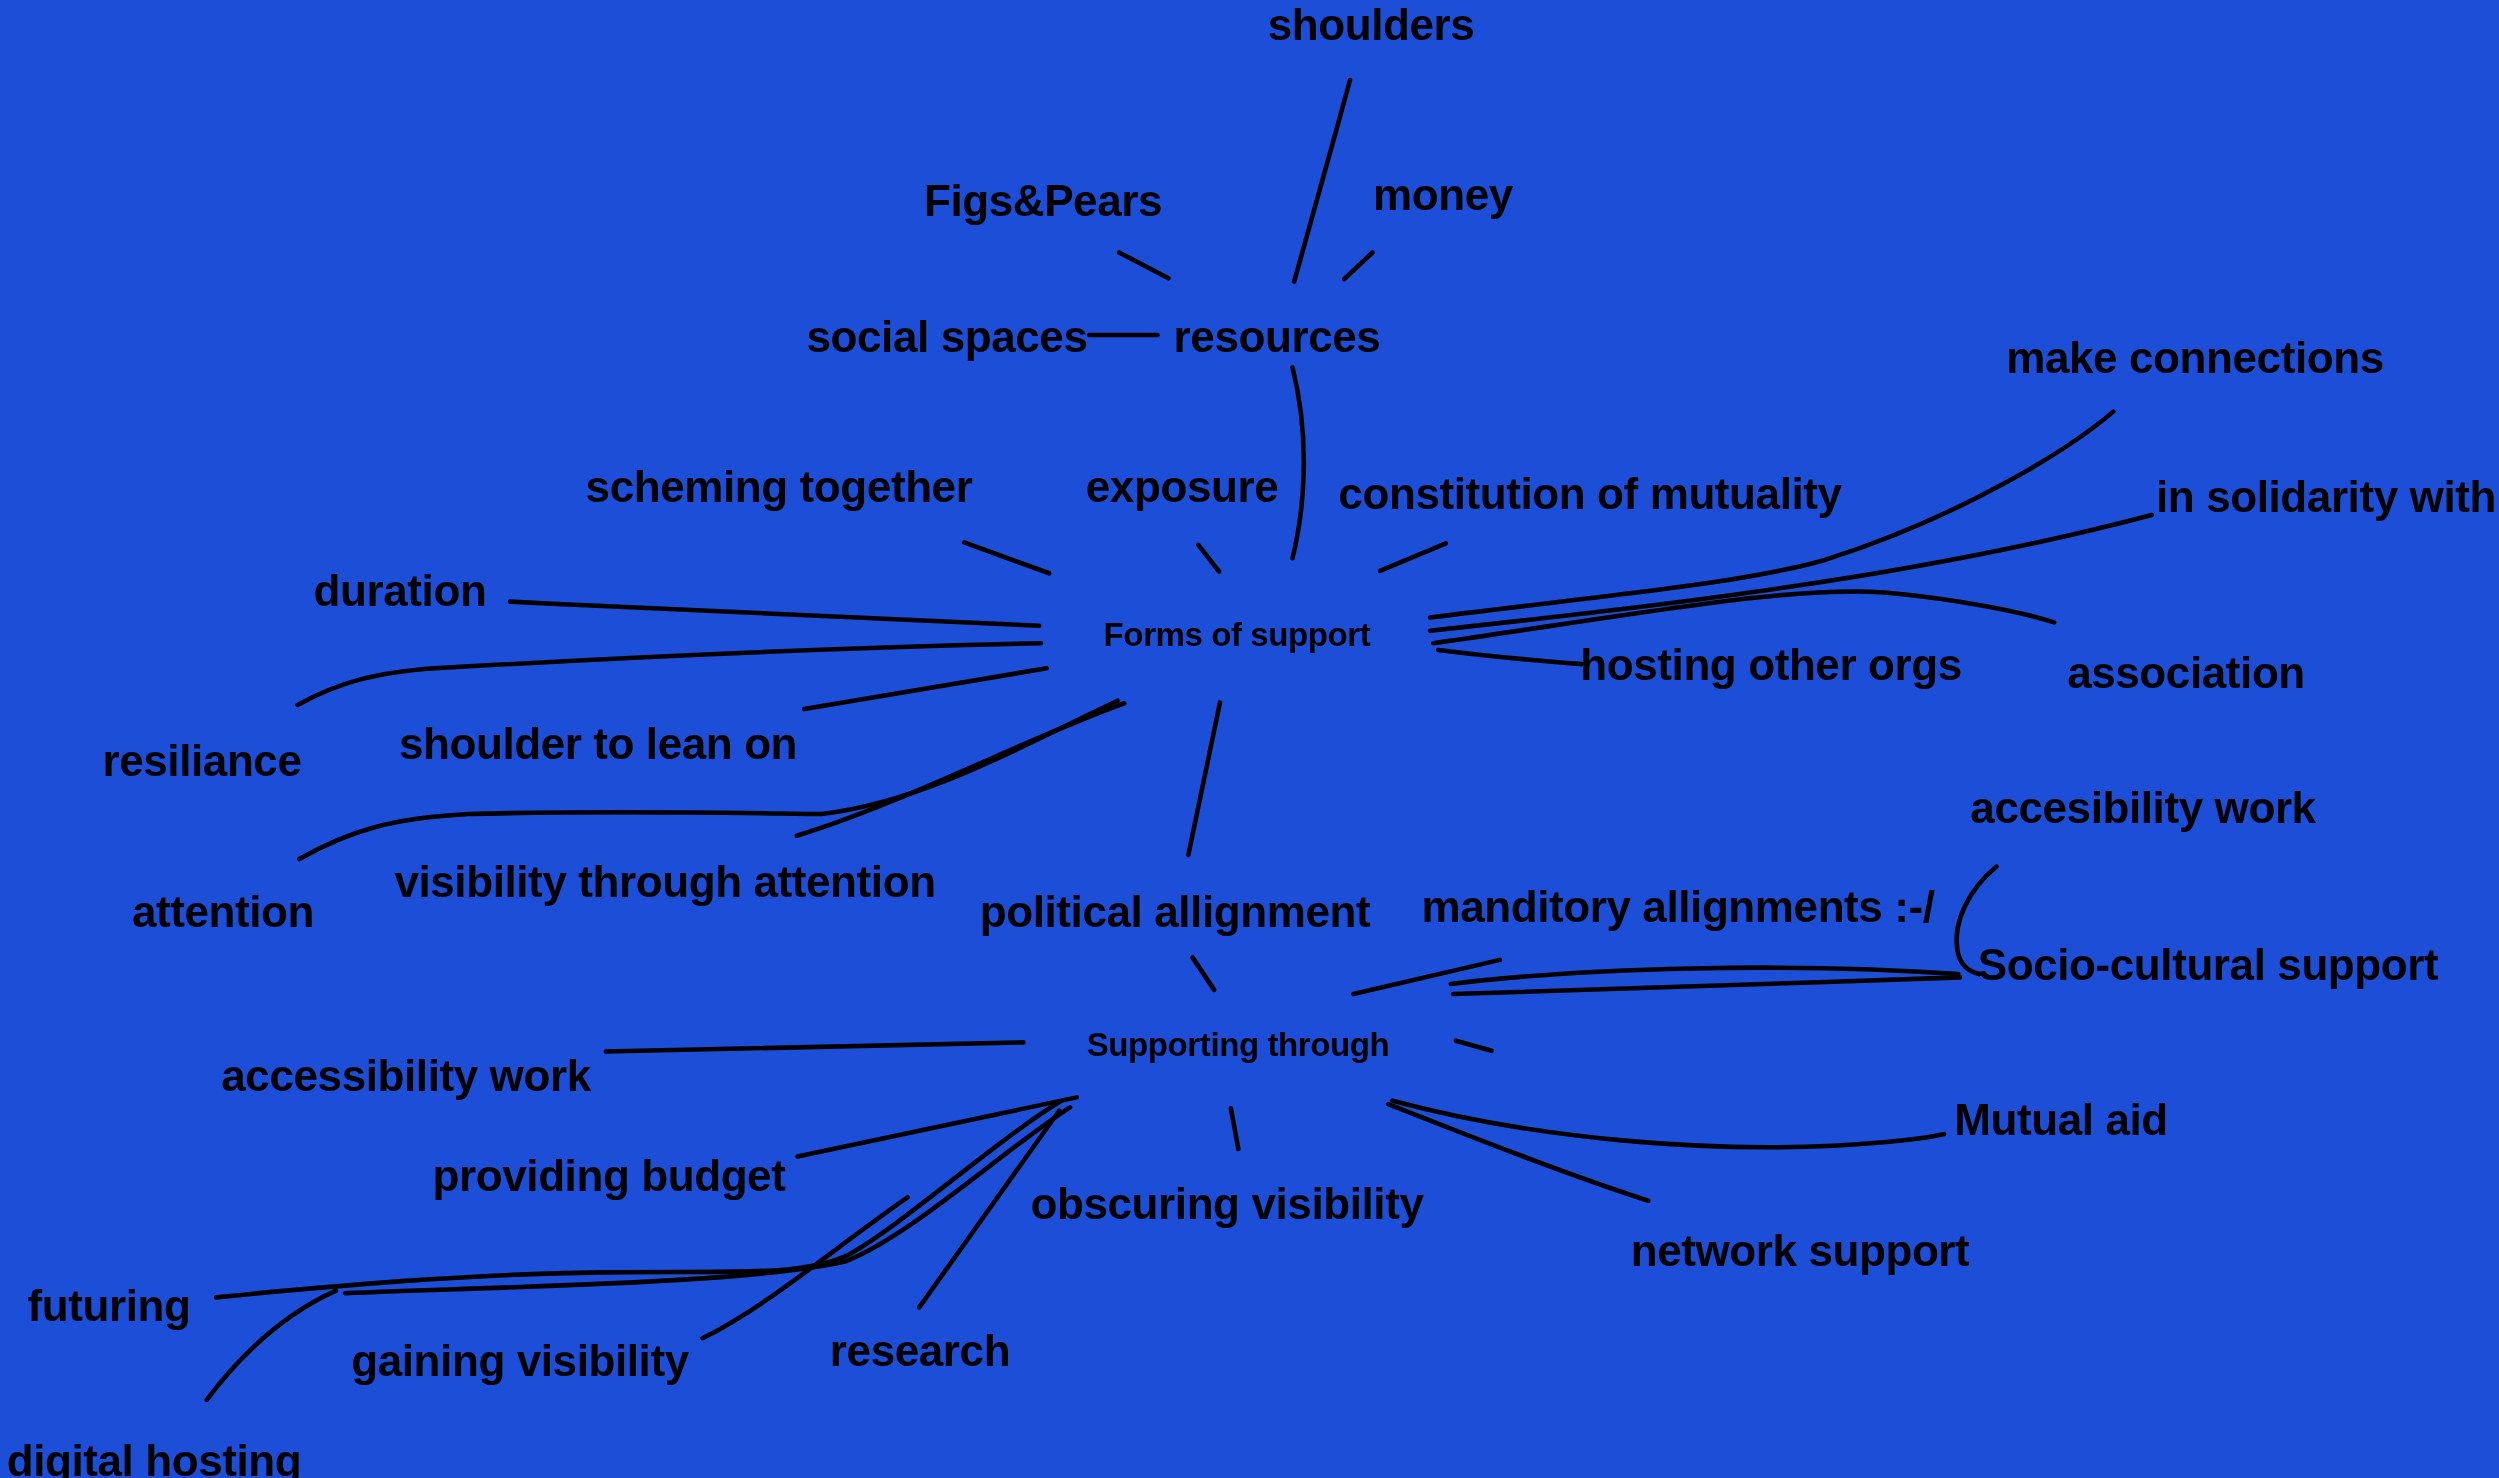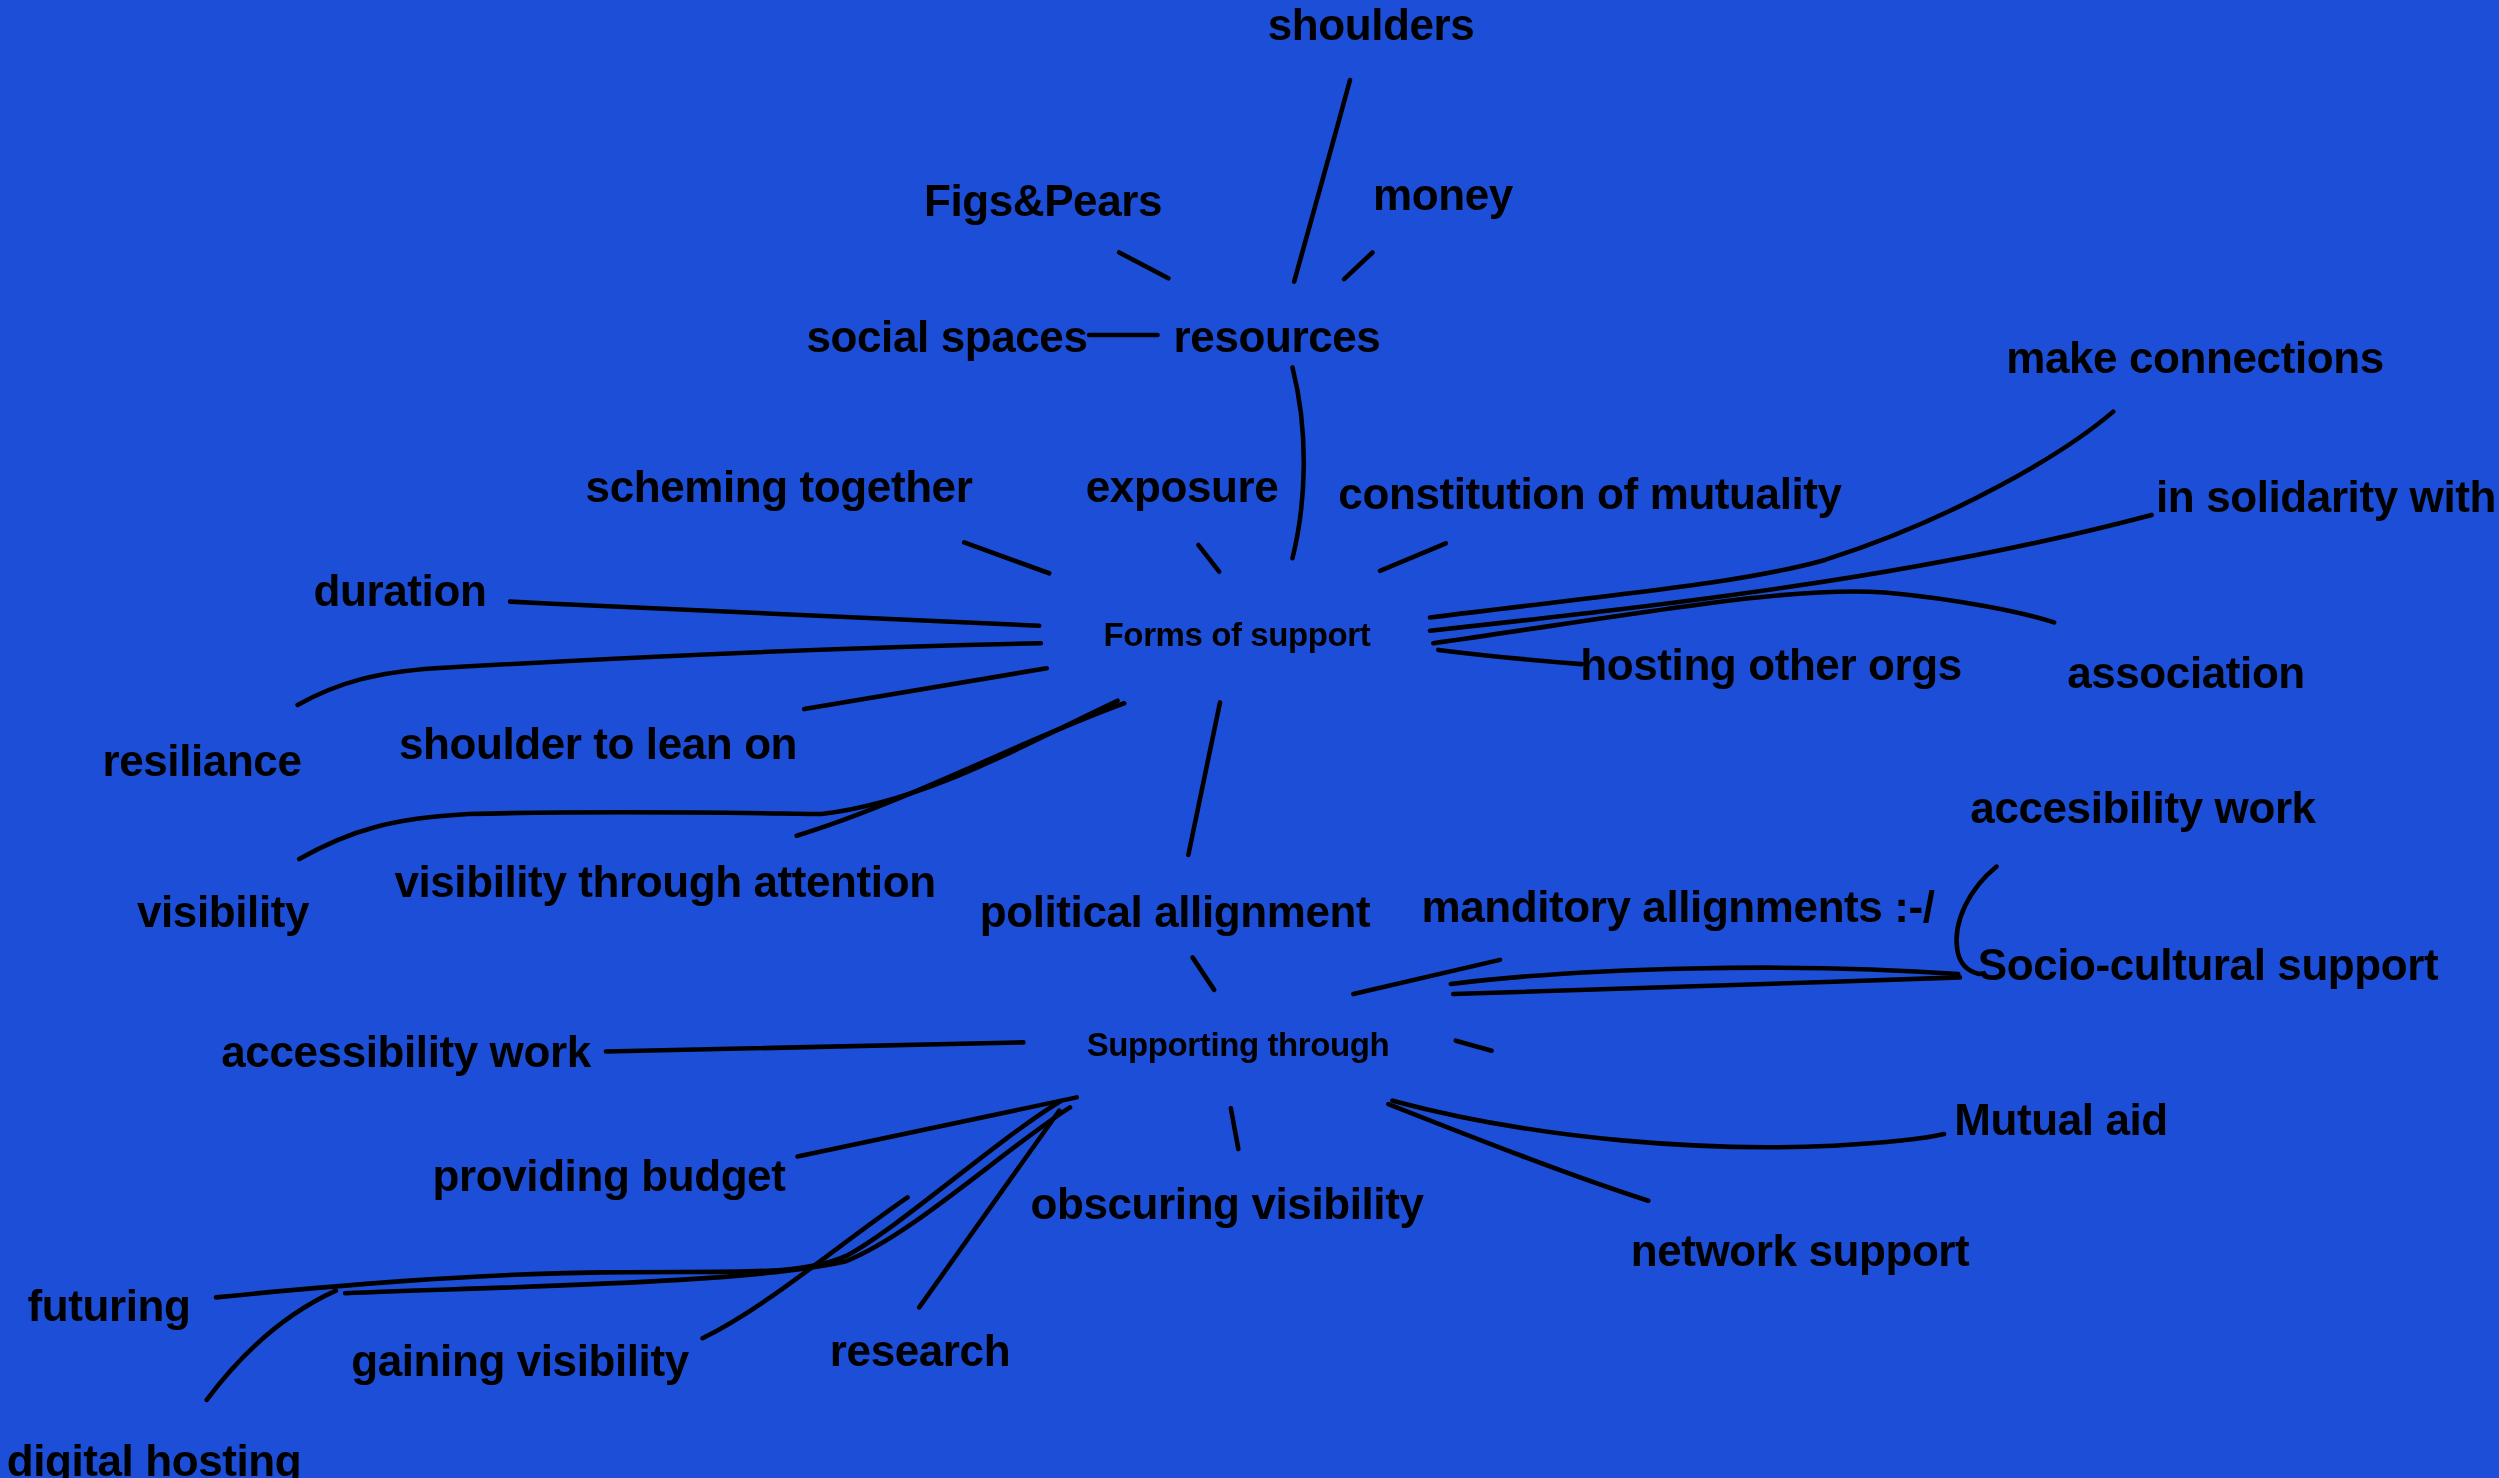--- a/index.html
+++ b/index.html
@@ -93,27 +93,27 @@
   <div class="node" style="left:1182px; top:487px;">exposure</div>
   <div class="node" style="left:1590px; top:494px;">constitution of mutuality</div>
   <div class="node" style="left:2195px; top:358px;">make connections</div>
   <div class="node" style="left:2326px; top:497px;">in solidarity with</div>
   <div class="node" style="left:400px;  top:591px;">duration</div>
   <div class="node central" style="left:1237px; top:635px;">Forms of support</div>
   <div class="node" style="left:1771px; top:665px;">hosting other orgs</div>
   <div class="node" style="left:2186px; top:673px;">association</div>
   <div class="node" style="left:202px;  top:761px;">resiliance</div>
   <div class="node" style="left:598px;  top:744px;">shoulder to lean on</div>
-  <div class="node" style="left:223px;  top:912px;">visibility</div>
+  <div class="node" style="left:223px;  top:912px;">attention</div>
   <div class="node" style="left:665px;  top:882px;">visibility through attention</div>
   <div class="node" style="left:1175px; top:912px;">political allignment</div>
   <div class="node" style="left:1678px; top:907px;">manditory allignments :-/</div>
   <div class="node" style="left:2143px; top:808px;">accesibility work</div>
   <div class="node" style="left:2208px; top:965px;">Socio-cultural support</div>
-  <div class="node" style="left:406px;  top:1052px;">accessibility work</div>
+  <div class="node" style="left:406px;  top:1076px;">accessibility work</div>
   <div class="node central" style="left:1238px; top:1045px;">Supporting through</div>
   <div class="node" style="left:2061px; top:1120px;">Mutual aid</div>
   <div class="node" style="left:609px;  top:1176px;">providing budget</div>
   <div class="node" style="left:1227px; top:1204px;">obscuring visibility</div>
   <div class="node" style="left:1800px; top:1251px;">network support</div>
   <div class="node" style="left:109px;  top:1306px;">futuring</div>
   <div class="node" style="left:520px;  top:1361px;">gaining visibility</div>
   <div class="node" style="left:920px; top:1351px;">research</div>
   <div class="node" style="left:154px;  top:1461px;">digital hosting</div>
 

